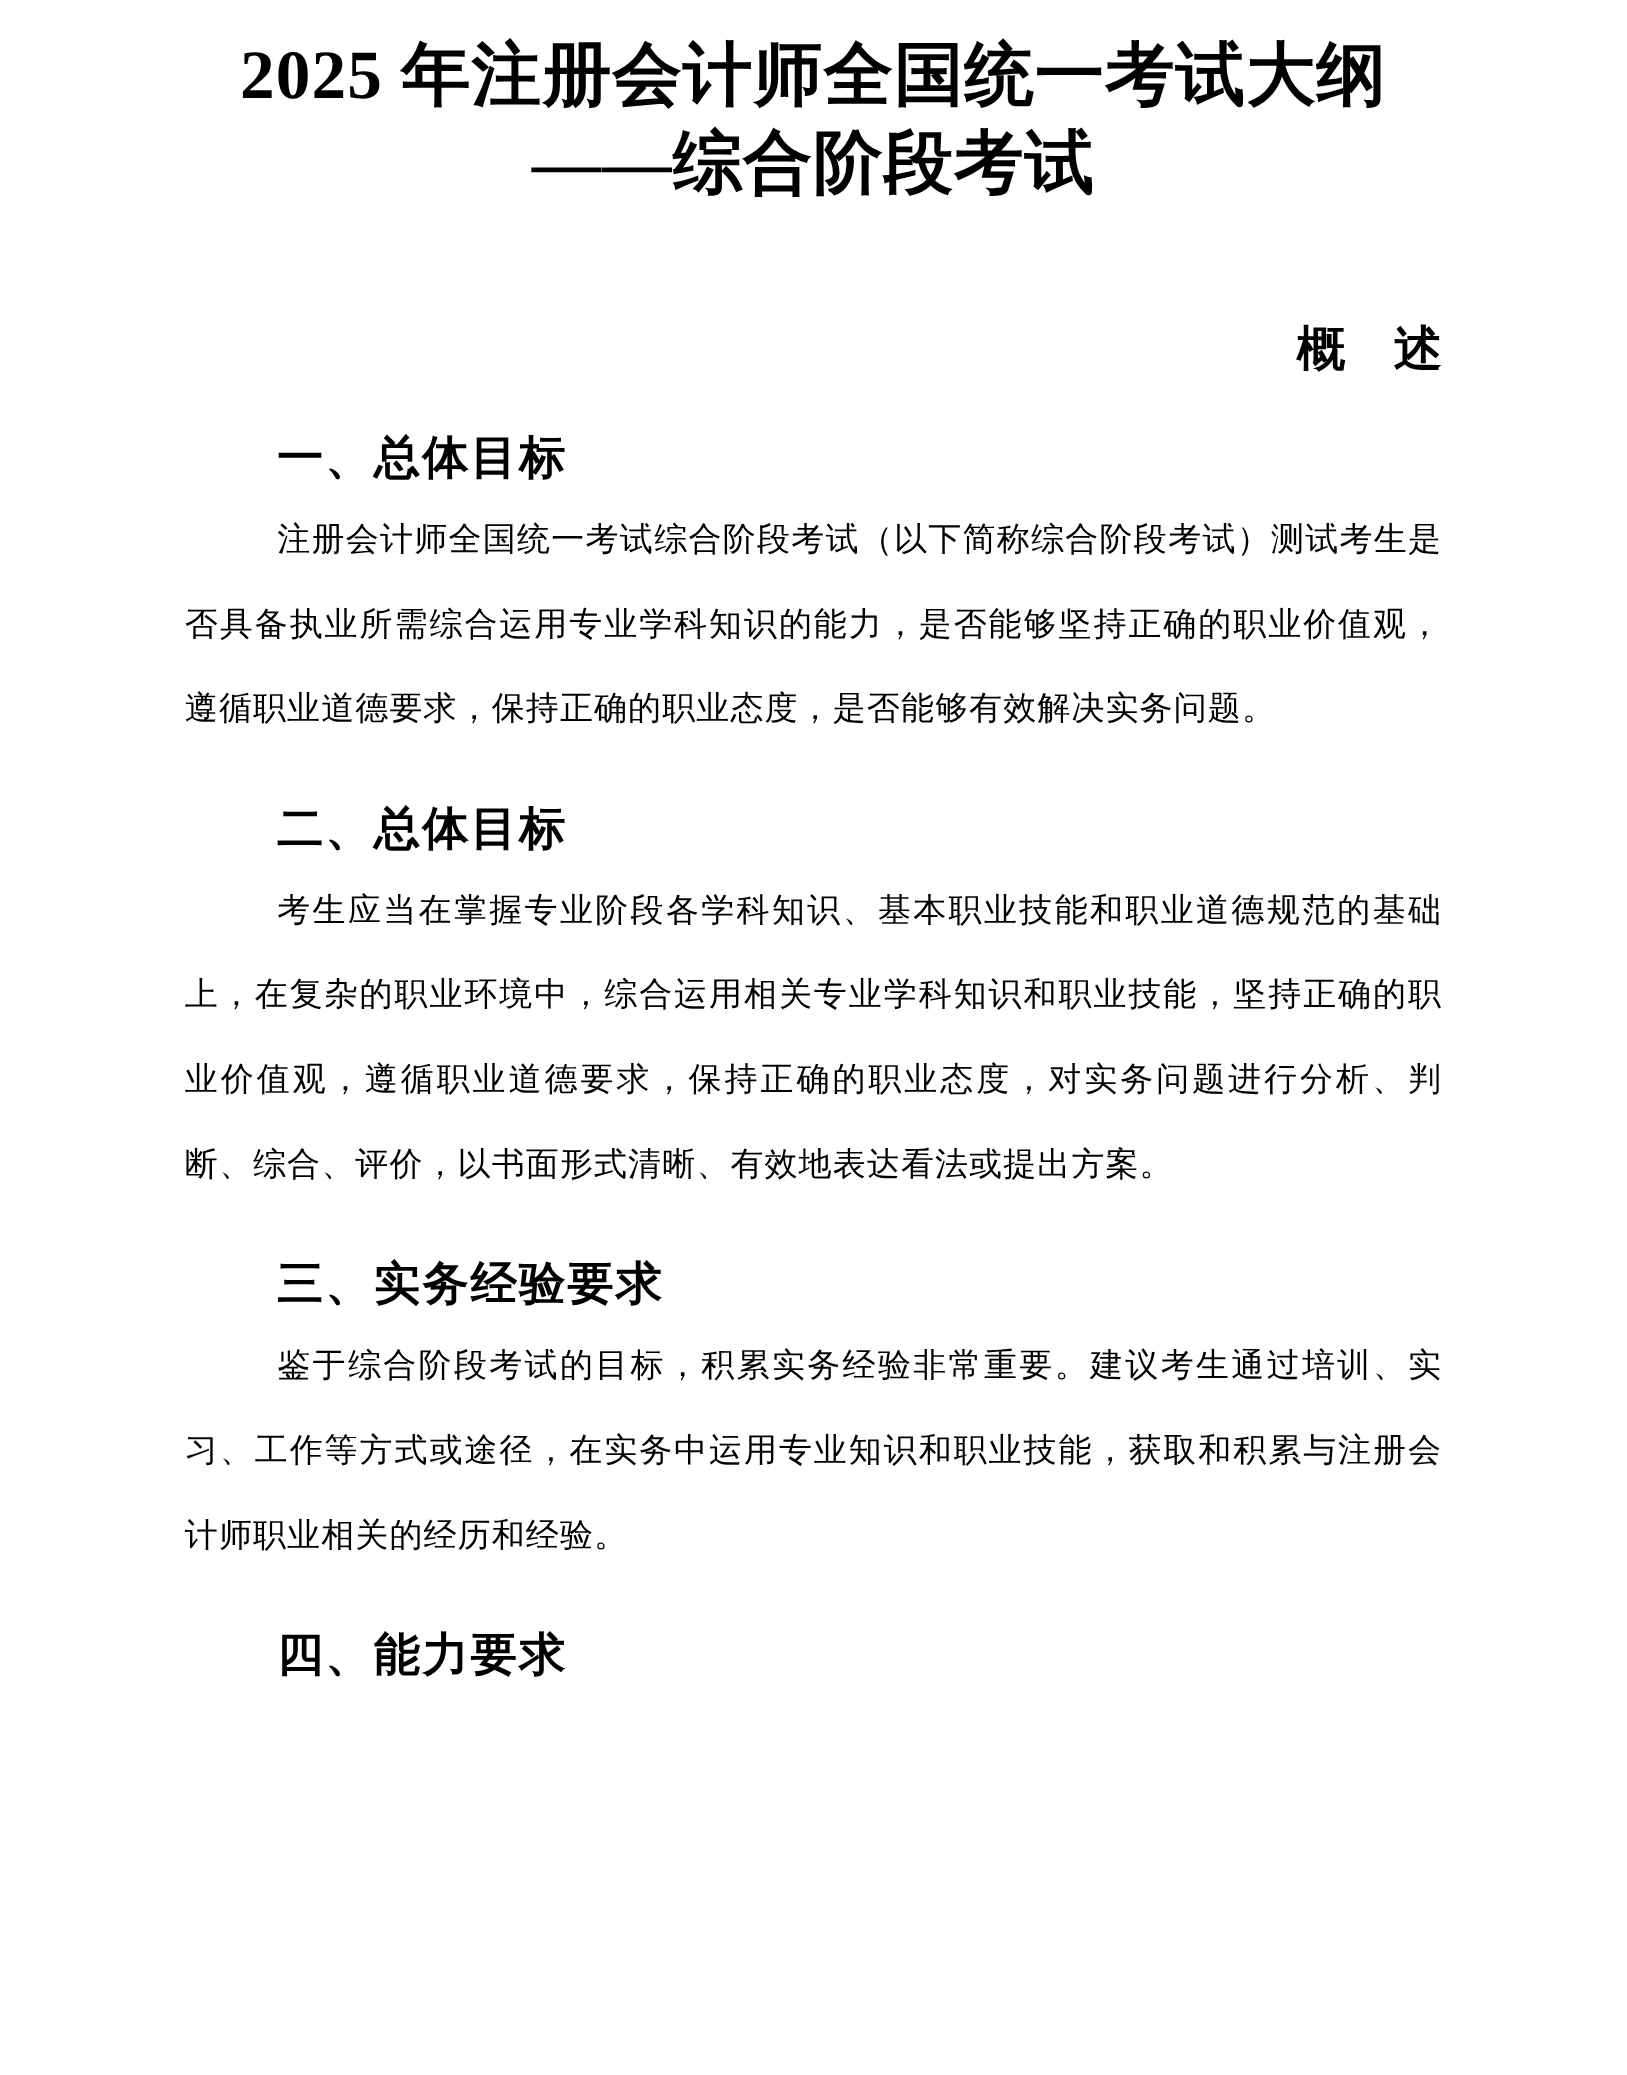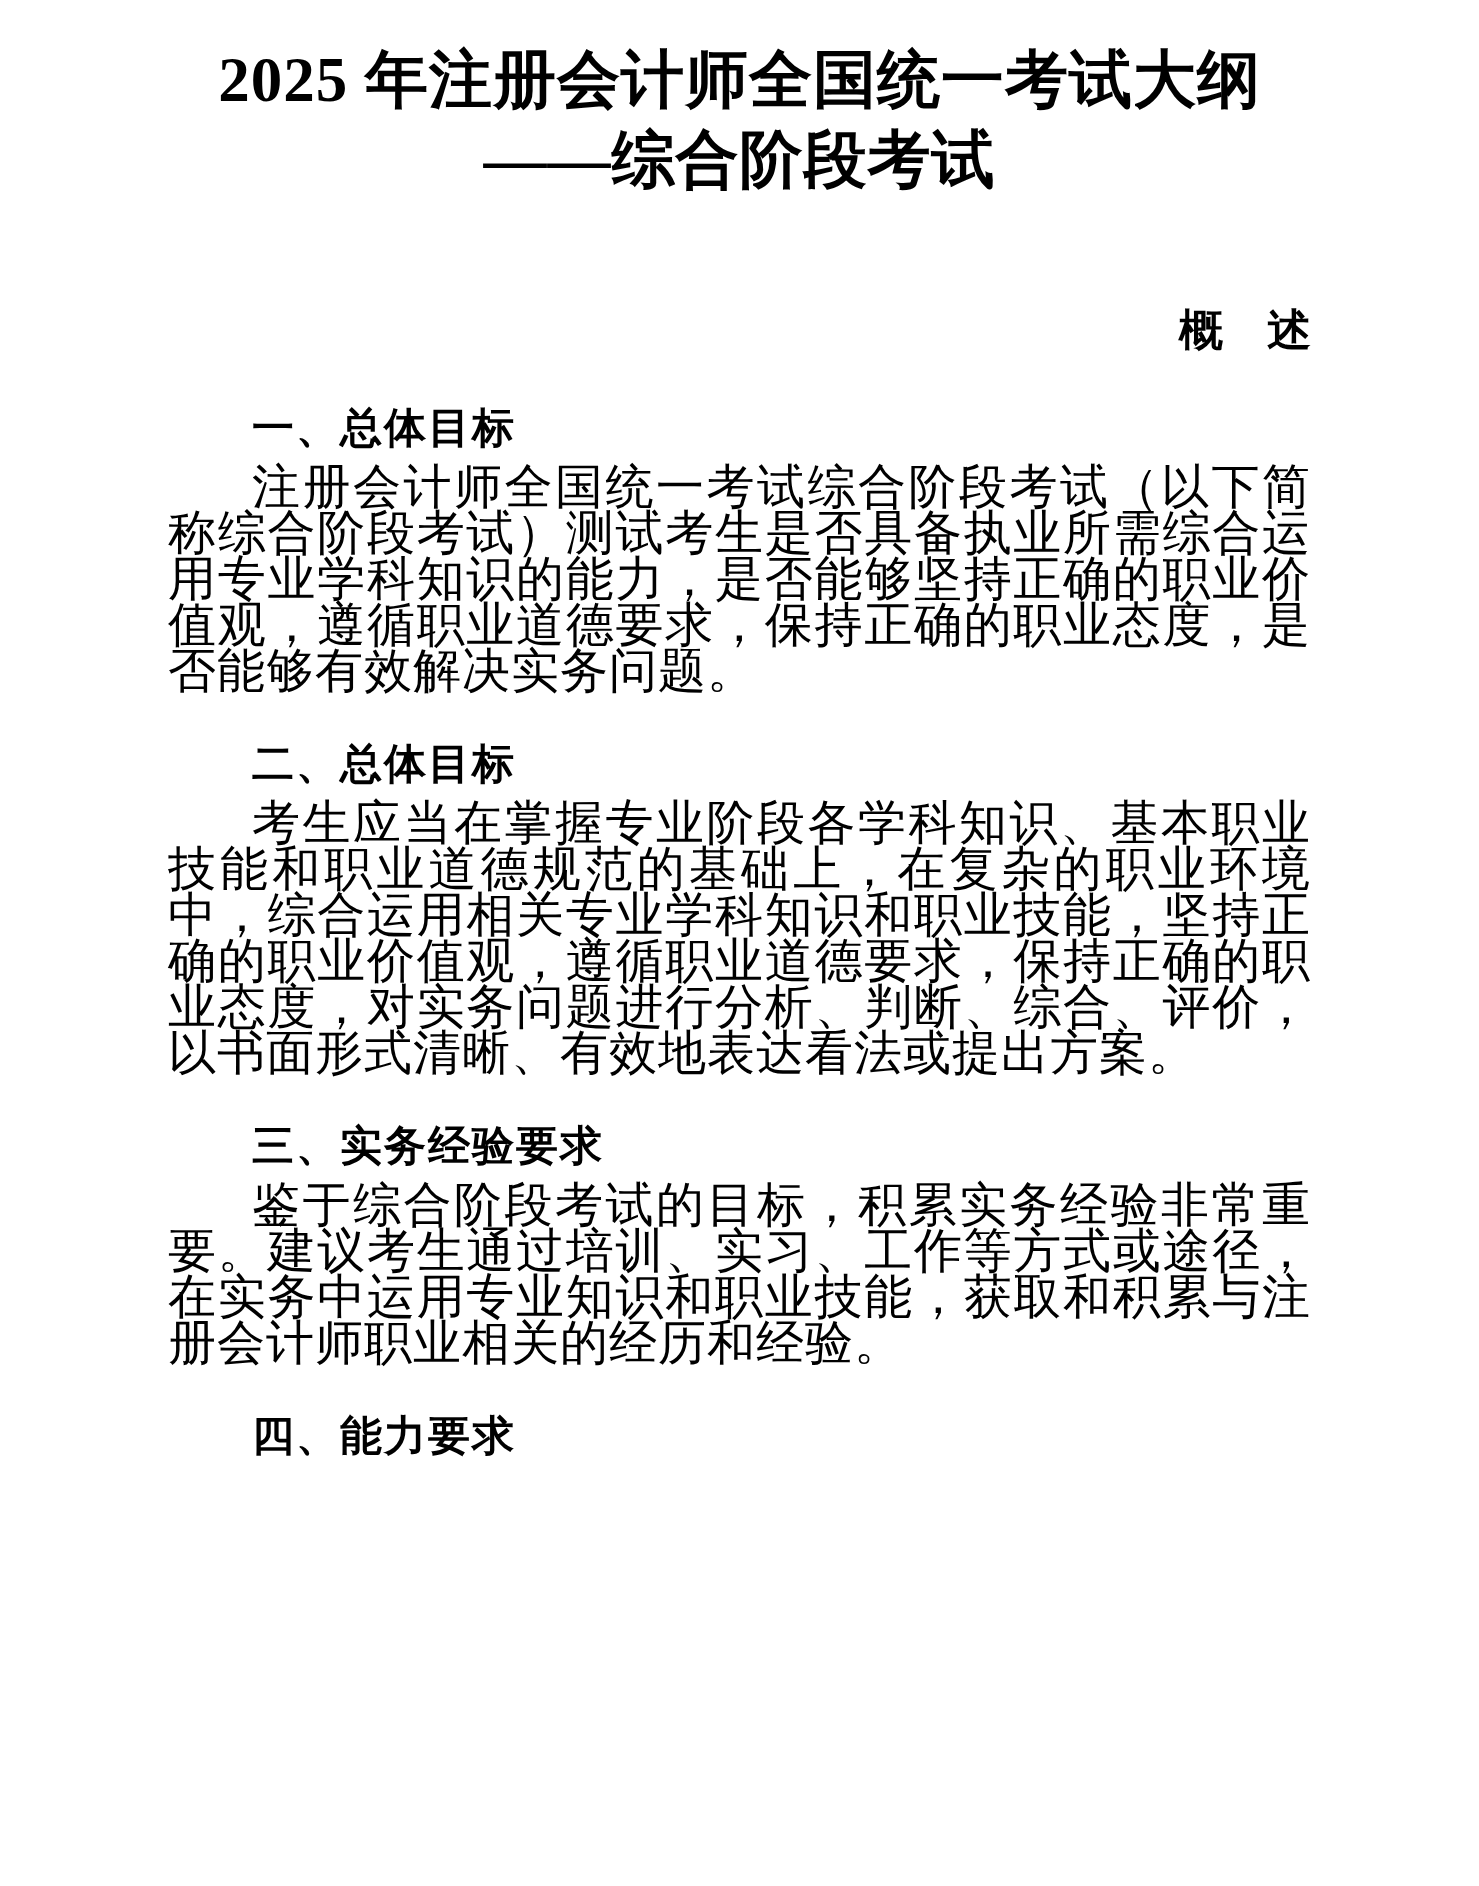--- a/index.html
+++ b/index.html
@@ -9,21 +9,21 @@
   }
   .page {
     position: relative;
     width: 1479px;
     height: 1636px;
     margin: 0 auto;
     background: #ffffff;
     color: #000000;
     overflow: hidden;
     box-sizing: border-box;
-    padding: 12px 168px;
+    padding: 0 168px;
     font-family: "Liberation Serif", "DejaVu Serif", serif;
   }
   .doc-title {
     margin: 28px 0 0 0;
     font-size: 63px;
     line-height: 80px;
     font-weight: bold;
     text-align: center;
     font-family: "Liberation Serif", "DejaVu Serif", serif;
     letter-spacing: 1px;
@@ -41,22 +41,22 @@
     font-size: 42px;
     line-height: 56px;
     font-weight: bold;
     font-family: "Liberation Sans", "DejaVu Sans", sans-serif;
     letter-spacing: 2px;
   }
   .section-heading.first {
   }
   .body-para {
     margin: 8px 0 0 0;
-    font-size: 48px;
-    line-height: 46px;
+    font-size: 30px;
+    line-height: 77px;
     text-align: justify;
     text-indent: 84px;
     letter-spacing: 1px;
     font-family: "Liberation Serif", "DejaVu Serif", serif;
     font-weight: normal;
   }
 </style>
 </head>
 <body>
 

